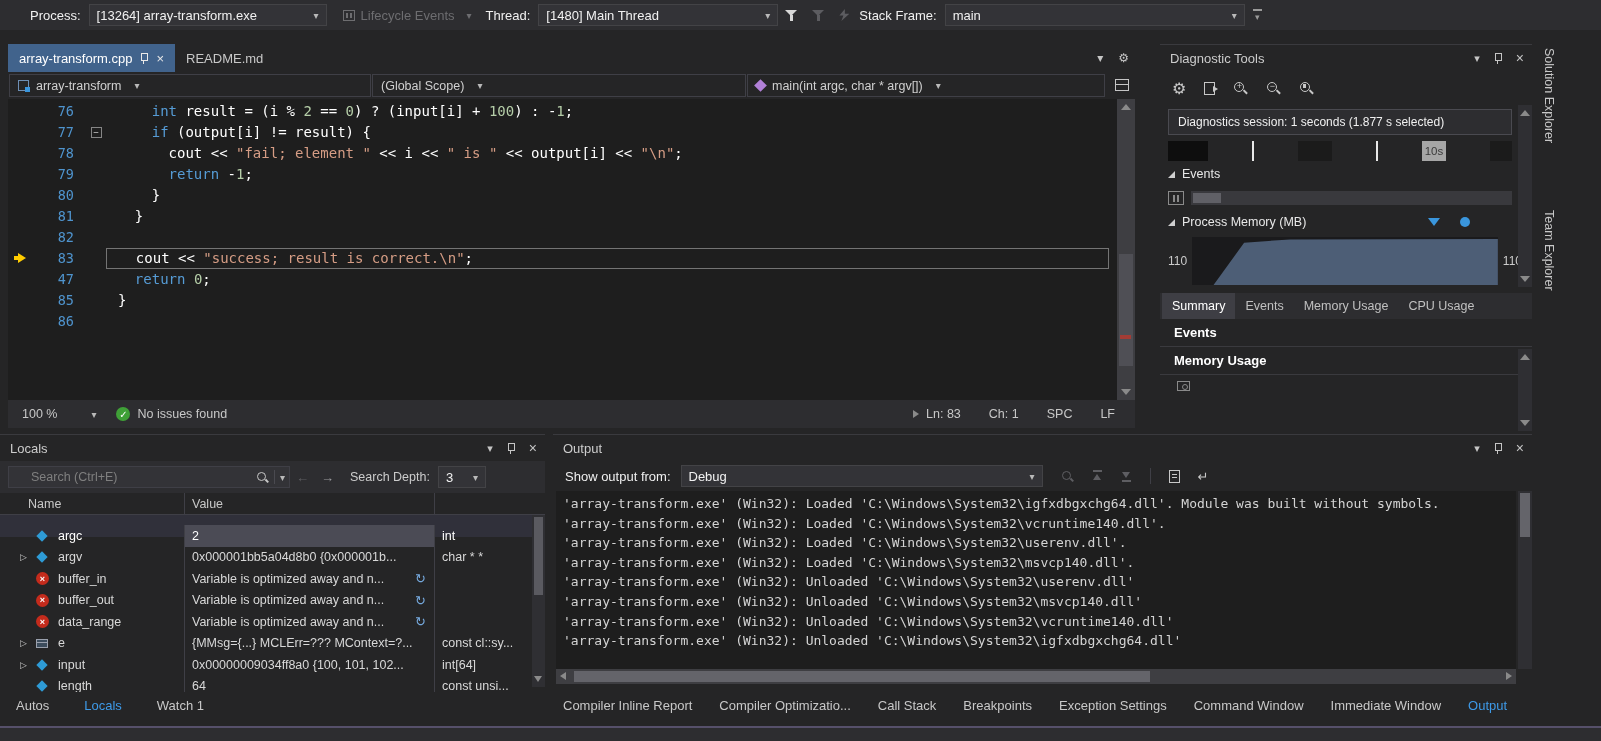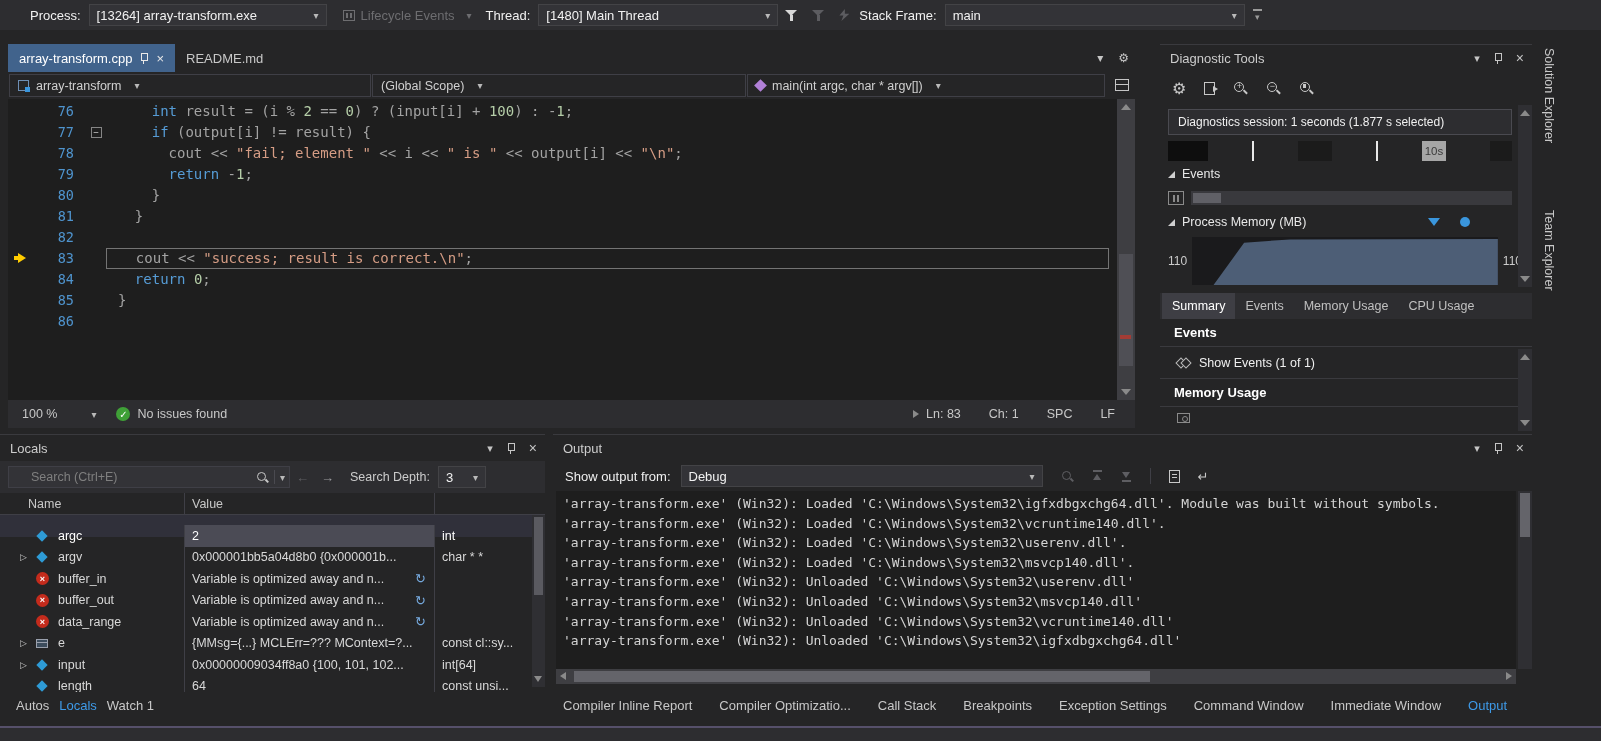--- a/index.html
+++ b/index.html
@@ -48,21 +48,21 @@
   #code-lines{position:absolute;left:0;top:2px;right:18px;}
   .code-row{display:flex;height:21px;}
   .cr-margin{width:24px;flex:none;position:relative;}
   .cur-arrow{position:absolute;left:10px;top:5px;width:0;height:0;border-left:8px solid #ffcc00;border-top:5px solid transparent;border-bottom:5px solid transparent;}
   .cur-arrow::before{content:"";position:absolute;left:-12px;top:-2px;width:5px;height:4px;background:#ffcc00;}
   .cr-num{width:54px;flex:none;text-align:right;padding-right:12px;color:#4f94ce;font-size:13.5px;line-height:21px;}
   .cr-fold{width:20px;flex:none;display:flex;align-items:center;justify-content:center;}
   .fold-box{width:11px;height:11px;border:1px solid #858585;color:#c8c8c8;font-size:9px;line-height:9px;text-align:center;background:#1e1e1e;}
   .cr-code{flex:1;font-size:14px;color:#c8c8c8;white-space:pre;line-height:19px;padding:1px 0 0 12px;}
   .cr-code.current{border:1px solid #747474;margin-right:8px;padding-top:0;}
-  .tok-k{color:#569cd6;} .tok-s{color:#d69d85;} .tok-n{color:#b5cea8;} .tok-p{color:#a3a3a3;}
+  .tok-k{color:#569cd6;} .tok-s{color:#d69d85;} .tok-n{color:#b5cea8;} .tok-p{color:#ffffff;}
 
   #code-vscroll{position:absolute;right:0;top:0;width:18px;height:301px;background:#3e3e42;}
   .sb-arrow{position:absolute;left:4px;width:0;height:0;}
   .sb-up{top:5px;border-left:5px solid transparent;border-right:5px solid transparent;border-bottom:6px solid #8a8a8a;}
   .sb-down{bottom:5px;border-left:5px solid transparent;border-right:5px solid transparent;border-top:6px solid #8a8a8a;}
   #code-vthumb{position:absolute;left:2px;width:14px;top:155px;height:112px;background:#4f4f55;}
   #code-redmark{position:absolute;left:3px;width:11px;height:4px;top:236px;background:#a33c35;}
 
   #editor-status{height:28px;background:#2d2d30;display:flex;align-items:center;font-size:12.5px;color:#c8c8c8;padding:0 10px;position:relative;}
   .zoom-dd{display:flex;align-items:center;gap:28px;padding:0 4px;margin-right:16px;}
@@ -160,21 +160,21 @@
   .vname{padding-left:4px;}
   .grid-row.selected{background:#30303a;color:#ffffff;}
   .grid-row.selected .cell-value{background:#4b4b55;}
   .ico-field{width:8px;height:8px;background:#2e9bd6;transform:rotate(45deg);margin-left:2px;}
   .ico-error{width:13px;height:13px;border-radius:50%;background:#c42b1c;color:#fff;font-size:9px;font-weight:bold;display:flex;align-items:center;justify-content:center;}
   .ico-class{width:12px;height:9px;border:1px solid #9aa0ad;position:relative;background:#3c4c5c;}
   .ico-class::before{content:"";position:absolute;left:0;right:0;top:2px;height:1px;background:#9aa0ad;}
   .ico-refresh{margin-left:auto;margin-right:8px;color:#75a8dc;font-size:13px;}
   #locals-vscroll{position:absolute;right:0;top:80px;width:13px;height:172px;background:#2f2f33;}
   #locals-vthumb{position:absolute;left:2px;top:2px;width:9px;height:78px;background:#5a5a60;}
-  #locals-tabs{left:0;top:692px;width:545px;height:26px;background:#252526;display:flex;align-items:center;gap:10px;padding-left:16px;font-size:13px;color:#c8c8c8;}
+  #locals-tabs{left:0;top:692px;width:545px;height:26px;background:#252526;display:flex;align-items:center;gap:35px;padding-left:16px;font-size:13px;color:#c8c8c8;}
   .bt-active{color:#3e9ae8;}
 
   
   #output{left:553px;top:434px;width:979px;height:258px;background:#252526;border-top:1px solid #3a3a3e;}
   #output-controls{height:30px;display:flex;align-items:center;padding-left:12px;font-size:13px;color:#f0f0f0;}
   #output-dd{width:362px;height:22px;margin-left:10px;}
   .oc-icons{display:flex;align-items:center;gap:18px;margin-left:18px;}
   .dim-ico{color:#5e5e62;}
   .ico-prev,.ico-next{position:relative;width:11px;height:12px;display:inline-block;}
   .ico-prev::before,.ico-next::before{content:"";position:absolute;left:1px;width:9px;height:2px;background:currentColor;}
@@ -316,21 +316,21 @@
           <div class="code-row">
             <span class="cr-margin">
               <span class="cur-arrow"></span>
             </span>
             <span class="cr-num">83</span>
             <span class="cr-fold"></span>
             <span class="cr-code current"><span class="tok-p">  cout &lt;&lt; </span><span class="tok-s">"success; result is correct.\n"</span><span class="tok-p">;</span></span>
           </div>
           <div class="code-row">
             <span class="cr-margin"></span>
-            <span class="cr-num">84</span>
+            <span class="cr-num">47</span>
             <span class="cr-fold"></span>
             <span class="cr-code"><span class="tok-p">  </span><span class="tok-k">return</span><span class="tok-p"> </span><span class="tok-n">0</span><span class="tok-p">;</span></span>
           </div>
           <div class="code-row">
             <span class="cr-margin"></span>
             <span class="cr-num">85</span>
             <span class="cr-fold"></span>
             <span class="cr-code"><span class="tok-p">}</span></span>
           </div>
           <div class="code-row">
@@ -423,24 +423,20 @@
         </span>
       <span class="mem-label">110</span>
     </div>
     <div id="diag-tabs">
         <span class="dtab active">Summary</span>
         <span class="dtab">Events</span>
         <span class="dtab">Memory Usage</span>
         <span class="dtab">CPU Usage</span>
       </div>
     <div class="diag-h">Events</div>
-    <div id="diag-showevents">
-      <span class="ico-events"></span>
-      <span>Show Events (1 of 1)</span>
-    </div>
     <div class="diag-h">Memory Usage</div>
     <div id="diag-partial">
       <span class="ico-snapshot"></span>
     </div>
     <div class="vrail" style="top:60px;height:182px;">
       <span class="sb-arrow sb-up"></span>
       <span class="sb-arrow sb-down"></span>
     </div>
     <div class="vrail" style="top:304px;height:82px;">
       <span class="sb-arrow sb-up"></span>

